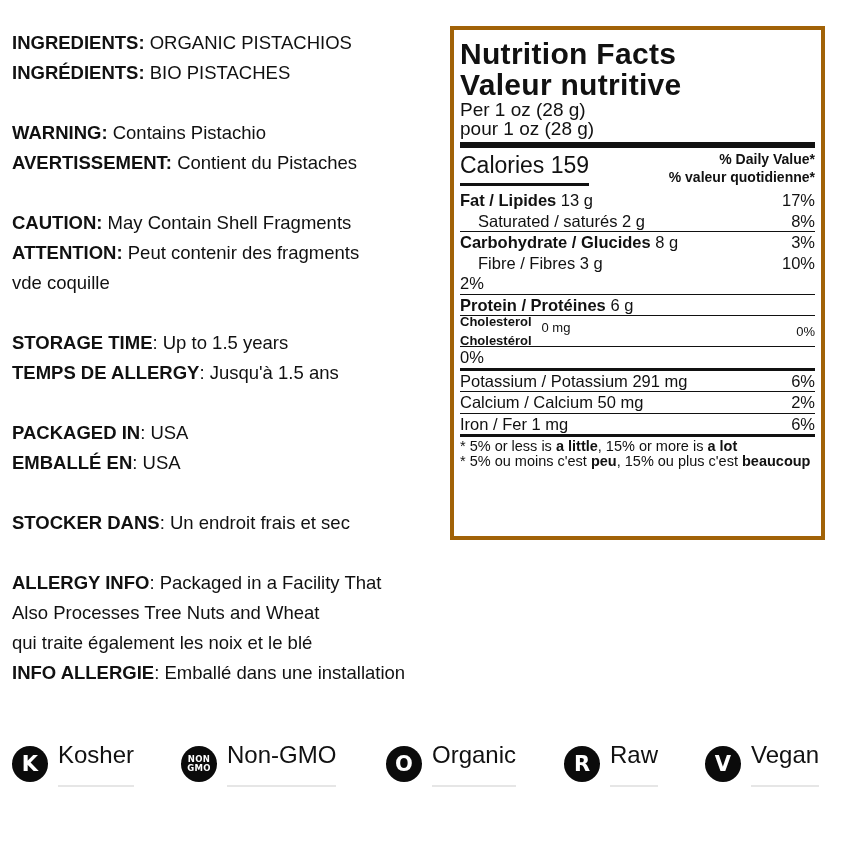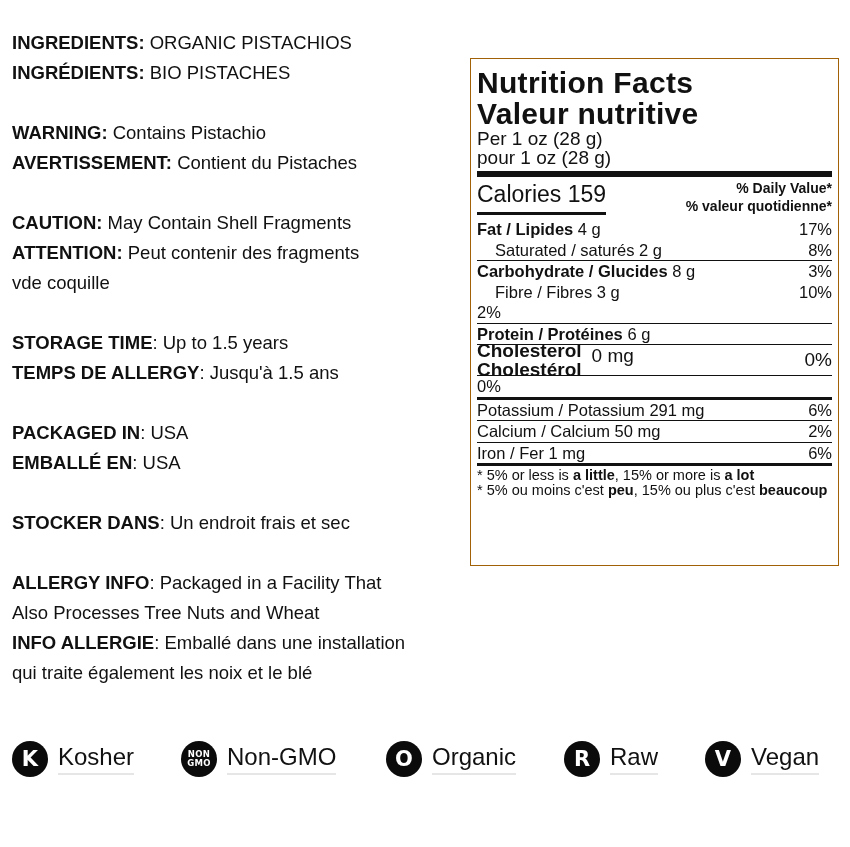--- a/index.html
+++ b/index.html
@@ -6,51 +6,51 @@
     body { width: 850px; height: 847px; position: relative; overflow: hidden;
       font-family: "Liberation Sans", sans-serif; color: #111; }
 
     
     .info { position: absolute; left: 12px; top: 28px; width: 455px; font-size: 18.5px; line-height: 30px; }
     .info .group { margin-bottom: 30px; }
     .info .line { white-space: nowrap; }
     .info b { font-weight: bold; }
 
     
-    .nf { position: absolute; left: 470px; top: 26px; width: 355px; height: 506px;
-      border: 1px solid #a16207; padding: 0 6px; box-sizing: content-box; margin-top: 32px; }
+    .nf { position: absolute; left: 450px; top: 26px; width: 355px; height: 506px;
+      border: 4px solid #a16207; padding: 0 6px; box-sizing: content-box; }
     .nf-inner { position: relative; }
     .nf-title { font-weight: bold; font-size: 30px; line-height: 31px; letter-spacing: 0.3px; margin-top: 8px; }
     .nf-serving { font-size: 19px; line-height: 19px; }
     .rule-thick { border-top: 6px solid #111; margin-top: 4px; }
     .rule-med { border-top: 3px solid #111; }
     .rule-thin { border-top: 1px solid #111; }
     .cal-row { display: flex; justify-content: space-between; align-items: flex-start; height: 42px; }
     .cal-left { font-size: 23px; font-weight: normal; line-height: 26px; margin-top: 4px; }
     .cal-left .ul { display: inline-block; border-bottom: 3px solid #111; padding-bottom: 5px; text-align: center; }
     .dv-head { text-align: right; font-weight: bold; font-size: 14px; line-height: 18px; margin-top: 2px; }
     .row { display: flex; justify-content: space-between; font-size: 16.5px; line-height: 20.5px; }
     .row .b { font-weight: bold; }
     .row.indent .name { padding-left: 18px; }
-    .chol-row { display: flex; justify-content: space-between; align-items: center; height: 30px; font-size: 19px; }
+    .chol-row { display: flex; justify-content: space-between; align-items: center; height: 30px; font-size: 13px; }
     .chol-label { font-weight: bold; line-height: 19px; }
     .chol-amt { margin-left: 10px; margin-top: -8px; }
     .chol-left { display: flex; align-items: center; }
     .foot { font-size: 14.5px; line-height: 15px; padding-top: 2px; }
     .foot .just { text-align: justify; text-align-last: left; }
     .foot b { font-weight: bold; }
 
     
     .badges { position: absolute; top: 741px; left: 12px; width: 830px; height: 44px; }
     .badge { position: absolute; top: 0; display: flex; align-items: center; }
     .badge .circ { width: 36px; height: 36px; border-radius: 50%; background: #0b0b0b; color: #fff;
       display: flex; align-items: center; justify-content: center; font-weight: bold; font-size: 21px;
       font-family: "DejaVu Sans", sans-serif; }
     .badge .circ.small { font-size: 8.5px; line-height: 9px; text-align: center; flex-direction: column; letter-spacing: 0.3px; }
-    .badge .lbl { font-size: 24px; margin-left: 10px; color: #111; border-bottom: 2px solid #e6e6e6; padding-bottom: 2px; line-height: 28px; }
+    .badge .lbl { font-size: 24px; margin-left: 10px; color: #111; border-bottom: 2px solid #e6e6e6; padding-bottom: 16px; line-height: 28px; }
   </style>
 </head>
 <body>
 
 <div class="info">
   <div class="group">
     <div class="line"><b>INGREDIENTS:</b><span> ORGANIC PISTACHIOS</span></div>
     <div class="line"><b>INGRÉDIENTS:</b><span> BIO PISTACHES</span></div>
   </div>
   <div class="group">
@@ -69,43 +69,43 @@
   <div class="group">
     <div class="line"><b>PACKAGED IN</b><span>: USA</span></div>
     <div class="line"><b>EMBALLÉ EN</b><span>: USA</span></div>
   </div>
   <div class="group">
     <div class="line"><b>STOCKER DANS</b><span>: Un endroit frais et sec</span></div>
   </div>
   <div class="group">
     <div class="line"><b>ALLERGY INFO</b><span>: Packaged in a Facility That</span></div>
     <div class="line"><span>Also Processes Tree Nuts and Wheat</span></div>
+    <div class="line"><span>qui traite également les noix et le blé</span></div>
     <div class="line"><b>INFO ALLERGIE</b><span>: Emballé dans une installation</span></div>
-    <div class="line"><span>qui traite également les noix et le blé</span></div>
   </div>
 </div>
 
 <div class="nf">
   <div class="nf-inner">
     <div class="nf-title">Nutrition Facts</div>
     <div class="nf-title" style="margin-top:0">Valeur nutritive</div>
     <div class="nf-serving">Per 1 oz (28 g)</div>
     <div class="nf-serving">pour 1 oz (28 g)</div>
     <div class="rule-thick"></div>
 
     <div class="cal-row">
       <div class="cal-left"><span class="ul">Calories 159</span></div>
       <div class="dv-head">
         <div>% Daily Value*</div>
         <div>% valeur quotidienne*</div>
       </div>
     </div>
 
     <div class="row">
-      <span class="name"><span class="b">Fat / Lipides</span><span> 4 g</span></span>
+      <span class="name"><span class="b">Fat / Lipides</span><span> 13 g</span></span>
       <span>17%</span>
     </div>
     <div class="row indent">
       <span class="name">Saturated / saturés 2 g</span>
       <span>8%</span>
     </div>
     <div class="rule-thin"></div>
 
     <div class="row">
       <span class="name"><span class="b">Carbohydrate / Glucides</span><span> 8 g</span></span>

